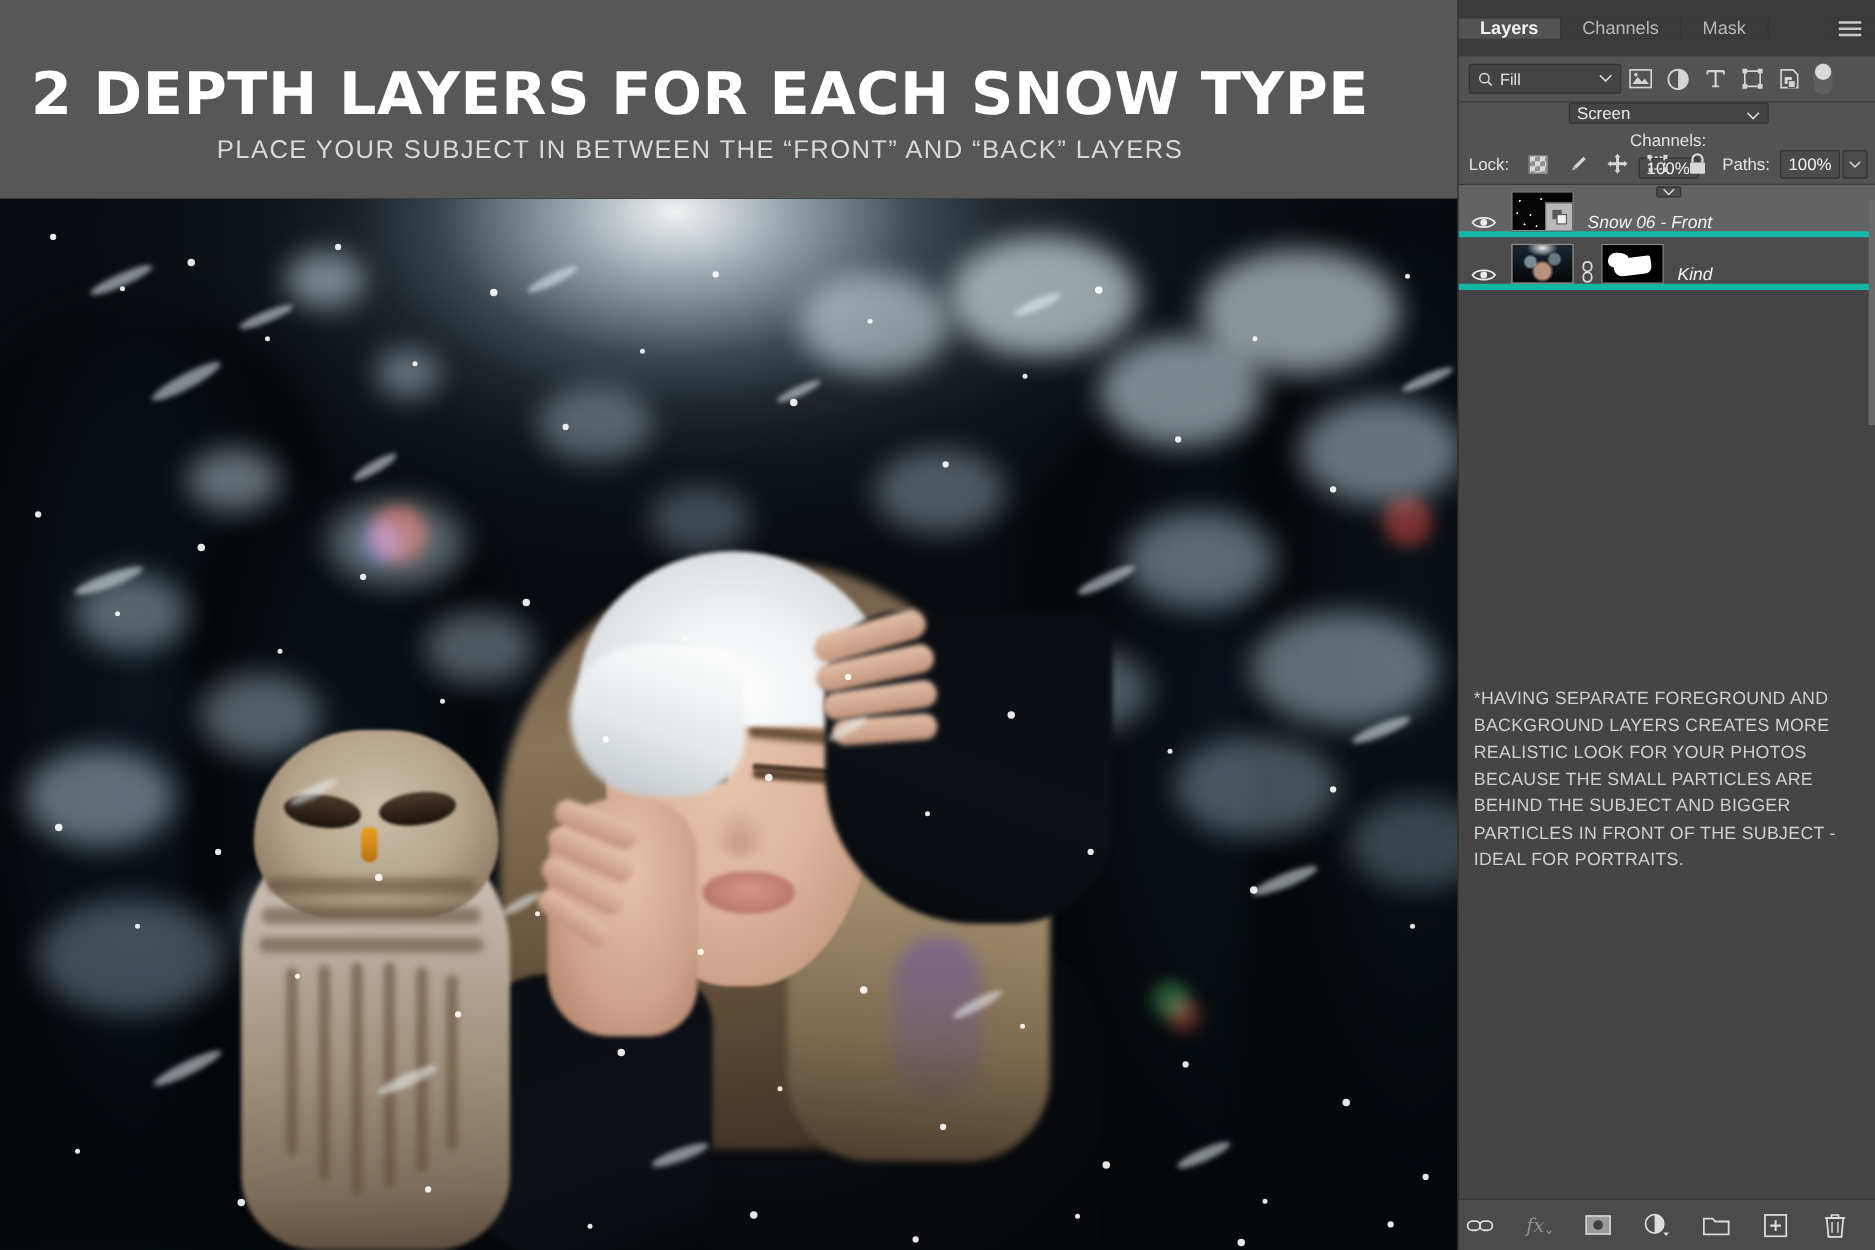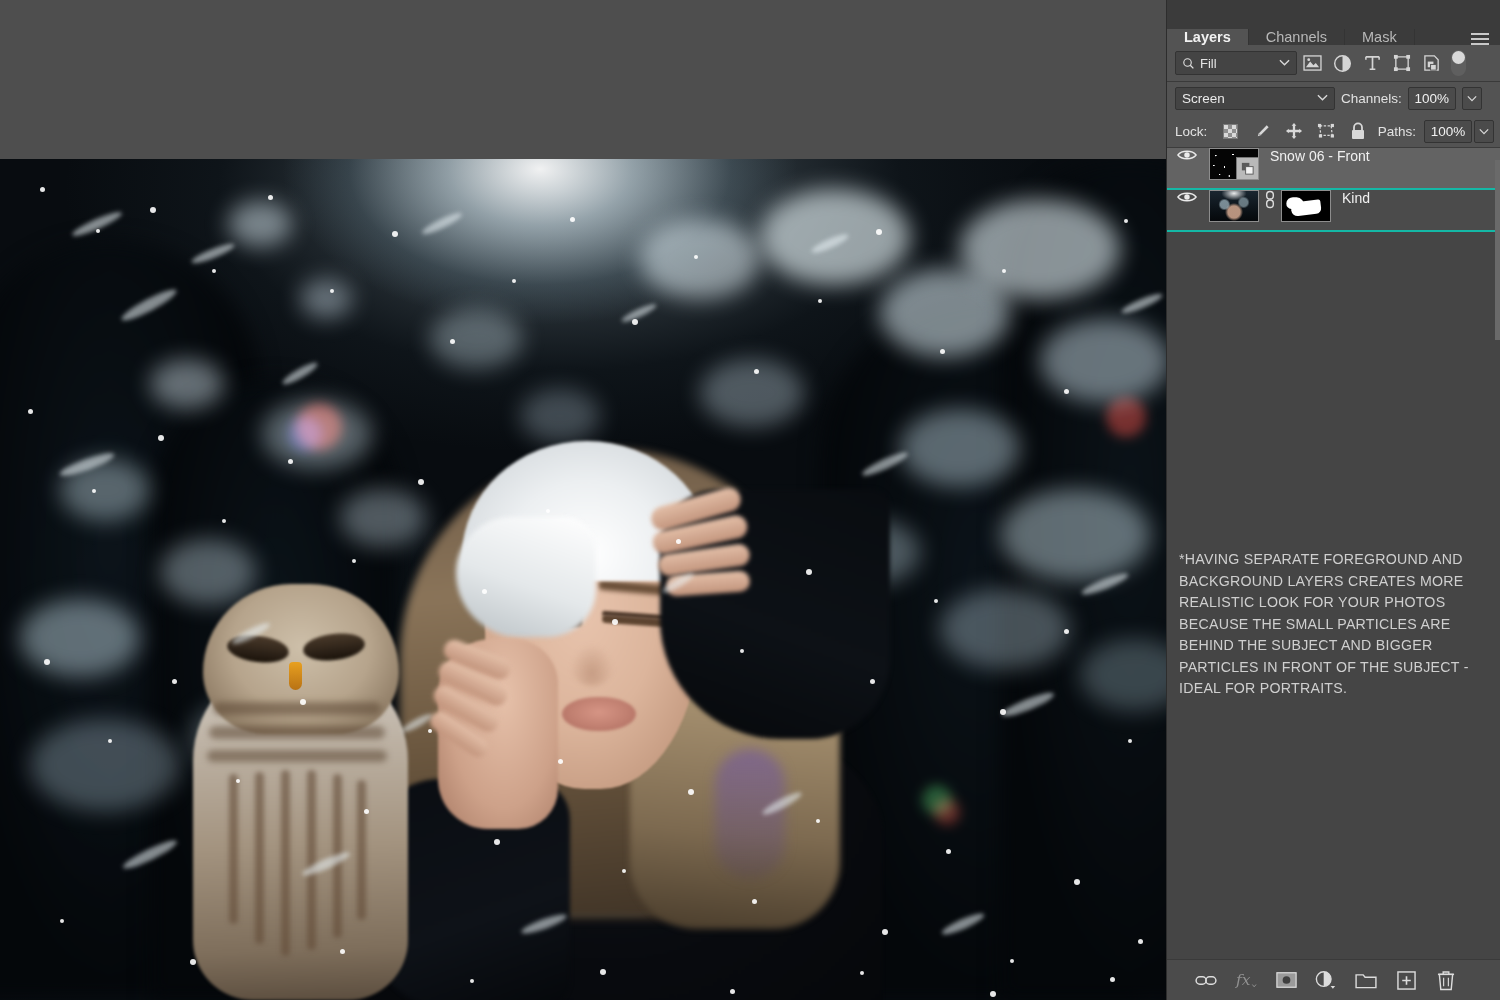--- a/index.html
+++ b/index.html
@@ -172,21 +172,21 @@
   }
 
   
   .panel {
     position: absolute; left: 1166px; top: 0; width: 334px; height: 1000px;
     background: #454545; color: #e6e6e6; font-size: 13px;
     border-left: 1px solid #2d2d2d;
   }
 
   
-  .tabbar { position: relative; height: 45px; background: #3b3b3b; display: flex; align-items: flex-end; }
+  .tabbar { position: relative; height: 45px; background: #3b3b3b; display: flex; align-items: center; }
   .tab {
     display: flex; align-items: center; padding: 0 17px;
     font-size: 14.5px; color: #b8b8b8; background: #3b3b3b;
     border-right: 1px solid #343434;
   }
   .tab.active { background: #535353; color: #f2f2f2; font-weight: 700; }
   .tab-spacer { flex: 1; background: #3b3b3b; }
   .panel-menu {
     width: 40px; display: flex; flex-direction: column; align-items: center; justify-content: center;
     gap: 3px; background: #3b3b3b;
@@ -213,21 +213,21 @@
     background: #5f5f5f; position: relative;
   }
   .toggle-pill::after {
     content: ""; position: absolute; left: 1px; top: 1px; width: 13px; height: 13px;
     border-radius: 50%; background: #d9d9d9;
   }
 
   
   .blend-row {
     height: 33px; background: #535353; display: flex; align-items: center;
-    padding: 0 6px 0 8px; gap: 6px;
+    padding: 0 6px 0 8px; gap: 6px; flex-direction: column;
   }
   .blend-select {
     width: 160px; height: 23px; background: #444444; border: 1px solid #333; border-radius: 2px;
     display: flex; align-items: center; padding: 0 6px; font-size: 13.5px; color: #eaeaea;
     position: relative;
   }
   .blend-select .cv { position: absolute; right: 6px; top: 5px; }
   .lbl { font-size: 13.5px; color: #e2e2e2; }
   .numbox {
     width: 48px; height: 23px; background: #4b4b4b; border: 1px solid #333; border-radius: 2px;
@@ -249,22 +249,22 @@
     background-image:
       linear-gradient(45deg, #8f8f8f 25%, transparent 25%, transparent 75%, #8f8f8f 75%),
       linear-gradient(45deg, #8f8f8f 25%, transparent 25%, transparent 75%, #8f8f8f 75%);
     background-size: 8px 8px; background-position: 0 0, 4px 4px;
     background-color: #d9d9d9; border: 1px solid #7a7a7a;
   }
 
   
   .layer-list { background: #454545; }
   .layer-row {
-    height: 42px; display: flex; align-items: flex-start;
-    border-bottom: 2px solid #14b8a6; background: #4b4b4b;
+    height: 42px; display: flex; align-items: flex-end;
+    border-bottom: 5px solid #14b8a6; background: #4b4b4b; font-style: italic;
   }
   .layer-row.selected { background: #636363; }
   .eye-cell { width: 40px; display: flex; align-items: center; justify-content: center; }
   .thumb {
     width: 50px; height: 32px; margin-left: 2px;
     border: 1px solid #8d8d8d; position: relative; overflow: hidden; flex: 0 0 auto;
   }
   .thumb.snow { background: #050505; }
   .thumb.snow::before {
     content:""; position:absolute; inset:0;
@@ -311,38 +311,42 @@
   .note {
     position: absolute; left: 12px; top: 549px; width: 306px;
     color: #cfcfcf; font-size: 14.2px; line-height: 21.5px; letter-spacing: .25px;
     font-family: "Liberation Sans", sans-serif;
   }
 
   
   .bottom-bar {
     position: absolute; left: 0; bottom: 0; width: 334px; height: 41px;
     background: #4b4b4b; border-top: 1px solid #3a3a3a;
-    display: flex; align-items: center; justify-content: center; gap: 6px;
+    display: flex; align-items: center; justify-content: space-between; gap: 6px;
     padding-right: 16px;
   }
   .bb { width: 34px; height: 30px; display: flex; align-items: center; justify-content: center; color: #dcdcdc; }
   .bb.dim { color: #909090; }
 
   
   .panel-scroll {
     position: absolute; right: 0; top: 160px; width: 5px; height: 180px; background: #6a6a6a;
   }
 </style>
 </head>
 <body>
 
 <div id="root">
 
   <div class="promo-area">
 
+    <div class="banner">
+      <div class="banner-title">2 DEPTH LAYERS FOR EACH SNOW TYPE</div>
+      <div class="banner-sub">PLACE YOUR SUBJECT IN BETWEEN THE “FRONT” AND “BACK” LAYERS</div>
+    </div>
 
     <div class="photo">
       <div class="ph-base"></div>
 
       <div class="bk-layer">
         <div class="tree" style="left:-40px; width:300px; height:760px; border-radius:150px 150px 0 0;"></div>
         <div class="tree" style="left:150px; width:250px; height:620px; border-radius:130px 130px 0 0;"></div>
         <div class="tree" style="left:820px; width:320px; height:700px; border-radius:160px 160px 0 0;"></div>
         <div class="tree" style="left:1000px; width:260px; height:840px; border-radius:120px 120px 0 0;"></div>
       </div>

